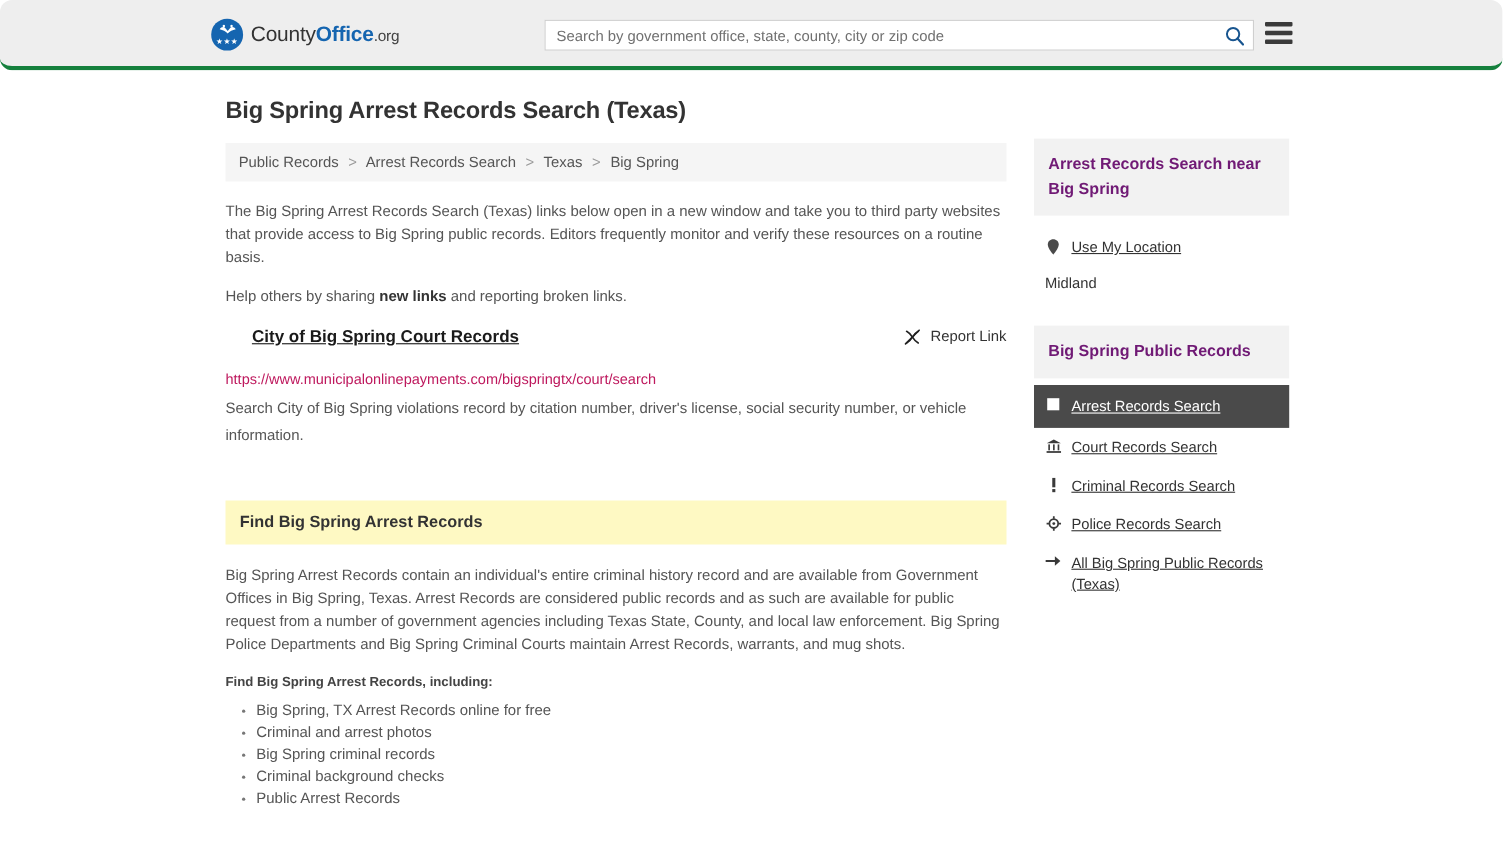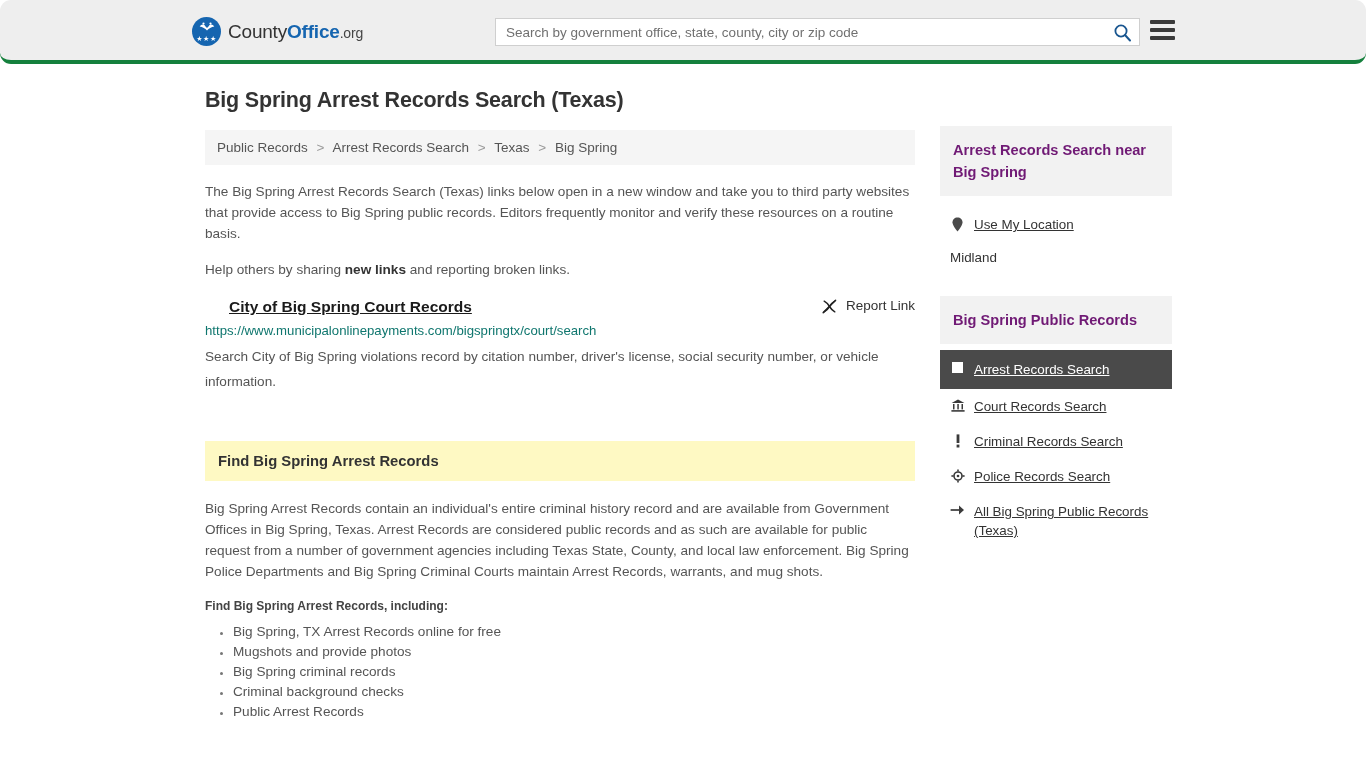--- a/index.html
+++ b/index.html
@@ -180,22 +180,22 @@
     gap: 8px;
     font-size: 13.5px;
     color: #333333;
     text-decoration: none;
     white-space: nowrap;
     padding-top: 1px;
     cursor: pointer;
   }
   .result-url {
     font-size: 13.2px;
-    color: #0f766e;
-    margin-top: 6px;
+    color: #be185d;
+    margin-top: 20px;
     line-height: 16px;
     word-break: break-all;
   }
   .result-desc {
     font-size: 13.6px;
     line-height: 25px;
     color: #555555;
     margin-top: 5px;
   }
 
@@ -350,21 +350,21 @@
       </div>
       <div class="result-url">https://www.municipalonlinepayments.com/bigspringtx/court/search</div>
       <div class="result-desc">Search City of Big Spring violations record by citation number, driver's license, social security number, or vehicle information.</div>
     </div>
 
     <div class="section-head">Find Big Spring Arrest Records</div>
     <div class="section-body">Big Spring Arrest Records contain an individual's entire criminal history record and are available from Government Offices in Big Spring, Texas. Arrest Records are considered public records and as such are available for public request from a number of government agencies including Texas State, County, and local law enforcement. Big Spring Police Departments and Big Spring Criminal Courts maintain Arrest Records, warrants, and mug shots.</div>
     <div class="sub-head">Find Big Spring Arrest Records, including:</div>
     <ul class="bullets">
       <li>Big Spring, TX Arrest Records online for free</li>
-      <li>Mugshots and provide photos</li>
+      <li>Criminal and arrest photos</li>
       <li>Big Spring criminal records</li>
       <li>Criminal background checks</li>
       <li>Public Arrest Records</li>
     </ul>
   </div>
 
   <div class="side-col">
 
     <div class="side-head">Arrest Records Search near Big Spring</div>
 

